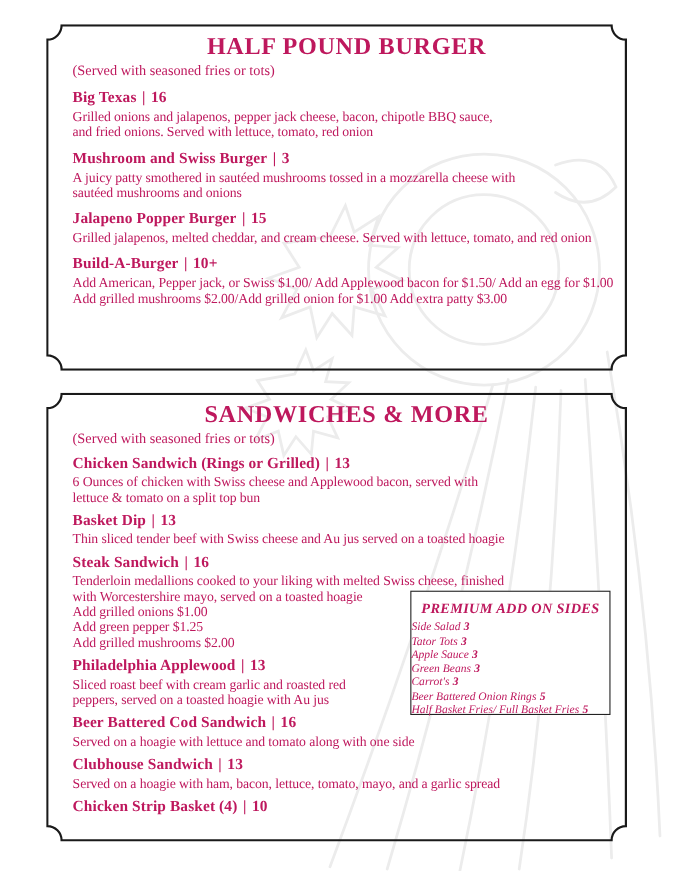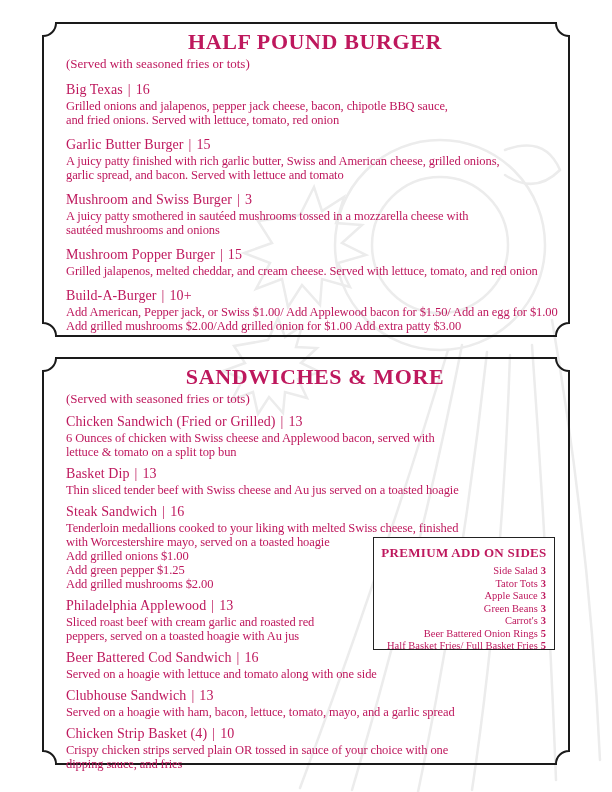--- a/index.html
+++ b/index.html
@@ -30,39 +30,40 @@
     font-size:22px;font-weight:bold;letter-spacing:0.6px;
     line-height:24px;
   }
   .section-subtitle{
     margin:2px 0 0;text-align:left;
     font-size:13px;line-height:16px;
   }
   .item{margin-top:9px;}
   .panel--sandwiches .item{margin-top:6px;}
   .iname{
-    margin:0;font-size:14px;font-weight:normal;line-height:17px;
+    margin:0;font-size:14px;font-weight:bold;line-height:17px;
     letter-spacing:0.1px;
   }
   .iname .sep{margin:0 5px;}
   .idesc{
     margin:1px 0 0;font-size:12.5px;line-height:14px;
     white-space:pre;letter-spacing:-0.1px;
   }
   .premium-box{
     position:absolute;left:331px;top:180px;width:182px;height:113px;
     border:1.5px solid #222222;background:#ffffff;z-index:3;
     box-sizing:border-box;
+    font-style:italic;
   }
   .premium-title{
     margin:7px 4px 0;text-align:center;
     font-size:13px;font-weight:bold;letter-spacing:0.3px;line-height:15px;
   }
   .sides{
-    margin-top:5px;padding-right:8px;text-align:right;
+    margin-top:5px;padding-right:8px;text-align:left;
     font-size:10.5px;line-height:12.5px;
   }
   .side-price{font-weight:bold;margin-left:3px;}
 </style>
 </head>
 <body>
 
 <div class="page">
 
   <svg class="watermark" viewBox="0 0 612 792" fill="none" stroke="#ececec" stroke-width="2.5" stroke-linecap="round">
@@ -86,51 +87,46 @@
     <div class="panel-inner">
       <h1 class="section-title">HALF POUND BURGER</h1>
       <div class="section-subtitle">(Served with seasoned fries or tots)</div>
 
       <div class="item">
         <h3 class="iname"><span>Big Texas</span><span class="sep">|</span><span>16</span></h3>
         <p class="idesc">Grilled onions and jalapenos, pepper jack cheese, bacon, chipotle BBQ sauce,
 and fried onions. Served with lettuce, tomato, red onion</p>
       </div>
       <div class="item">
-        <h3 class="iname"><span>Garlic Butter Burger</span><span class="sep">|</span><span>15</span></h3>
-        <p class="idesc">A juicy patty finished with rich garlic butter, Swiss and American cheese, grilled onions,
-garlic spread, and bacon. Served with lettuce and tomato</p>
-      </div>
-      <div class="item">
         <h3 class="iname"><span>Mushroom and Swiss Burger</span><span class="sep">|</span><span>3</span></h3>
         <p class="idesc">A juicy patty smothered in sautéed mushrooms tossed in a mozzarella cheese with
 sautéed mushrooms and onions</p>
       </div>
       <div class="item">
-        <h3 class="iname"><span>Mushroom Popper Burger</span><span class="sep">|</span><span>15</span></h3>
+        <h3 class="iname"><span>Jalapeno Popper Burger</span><span class="sep">|</span><span>15</span></h3>
         <p class="idesc">Grilled jalapenos, melted cheddar, and cream cheese. Served with lettuce, tomato, and red onion</p>
       </div>
       <div class="item">
         <h3 class="iname"><span>Build-A-Burger</span><span class="sep">|</span><span>10+</span></h3>
         <p class="idesc">Add American, Pepper jack, or Swiss $1.00/ Add Applewood bacon for $1.50/ Add an egg for $1.00
 Add grilled mushrooms $2.00/Add grilled onion for $1.00 Add extra patty $3.00</p>
       </div>
     </div>
   </section>
 
   <section class="panel panel--sandwiches">
     <svg class="frame" width="528" height="408" viewBox="0 0 528 408">
       <path d="M 14 1 H 514 A 13 13 0 0 0 527 14 V 394 A 13 13 0 0 0 514 407 H 14 A 13 13 0 0 0 1 394 V 14 A 13 13 0 0 0 14 1 Z" fill="none" stroke="#1a1a1a" stroke-width="2"></path>
     </svg>
     <div class="panel-inner">
       <h1 class="section-title">SANDWICHES &amp; MORE</h1>
       <div class="section-subtitle">(Served with seasoned fries or tots)</div>
 
       <div class="item">
-        <h3 class="iname"><span>Chicken Sandwich (Fried or Grilled)</span><span class="sep">|</span><span>13</span></h3>
+        <h3 class="iname"><span>Chicken Sandwich (Rings or Grilled)</span><span class="sep">|</span><span>13</span></h3>
         <p class="idesc">6 Ounces of chicken with Swiss cheese and Applewood bacon, served with
 lettuce &amp; tomato on a split top bun</p>
       </div>
       <div class="item">
         <h3 class="iname"><span>Basket Dip</span><span class="sep">|</span><span>13</span></h3>
         <p class="idesc">Thin sliced tender beef with Swiss cheese and Au jus served on a toasted hoagie</p>
       </div>
       <div class="item">
         <h3 class="iname"><span>Steak Sandwich</span><span class="sep">|</span><span>16</span></h3>
         <p class="idesc">Tenderloin medallions cooked to your liking with melted Swiss cheese, finished
@@ -147,22 +143,20 @@
       <div class="item">
         <h3 class="iname"><span>Beer Battered Cod Sandwich</span><span class="sep">|</span><span>16</span></h3>
         <p class="idesc">Served on a hoagie with lettuce and tomato along with one side</p>
       </div>
       <div class="item">
         <h3 class="iname"><span>Clubhouse Sandwich</span><span class="sep">|</span><span>13</span></h3>
         <p class="idesc">Served on a hoagie with ham, bacon, lettuce, tomato, mayo, and a garlic spread</p>
       </div>
       <div class="item">
         <h3 class="iname"><span>Chicken Strip Basket (4)</span><span class="sep">|</span><span>10</span></h3>
-        <p class="idesc">Crispy chicken strips served plain OR tossed in sauce of your choice with one
-dipping sauce, and fries</p>
       </div>
     </div>
 
     <div class="premium-box">
       <div class="premium-title">PREMIUM ADD ON SIDES</div>
       <div class="sides">
         <div><span>Side Salad</span><span class="side-price">3</span></div>
         <div><span>Tator Tots</span><span class="side-price">3</span></div>
         <div><span>Apple Sauce</span><span class="side-price">3</span></div>
         <div><span>Green Beans</span><span class="side-price">3</span></div>

